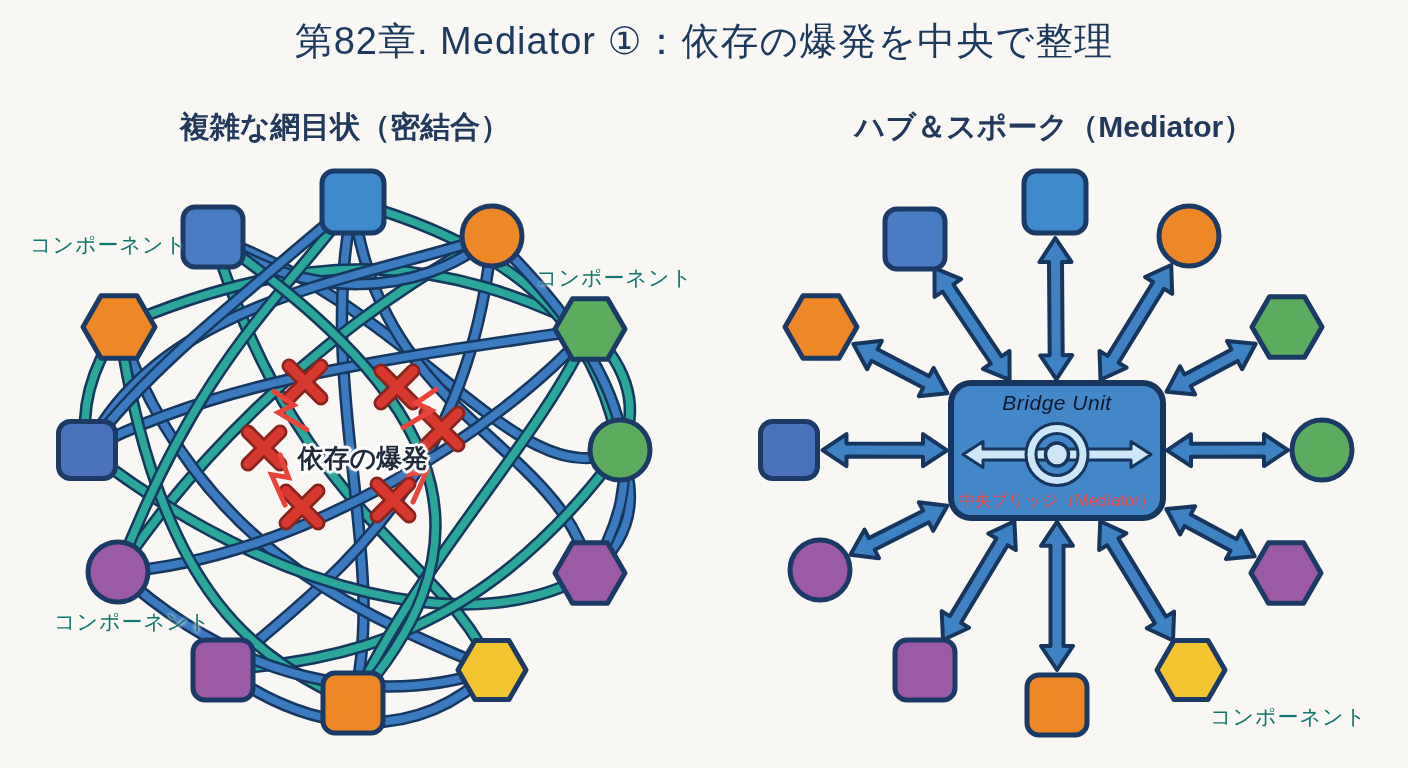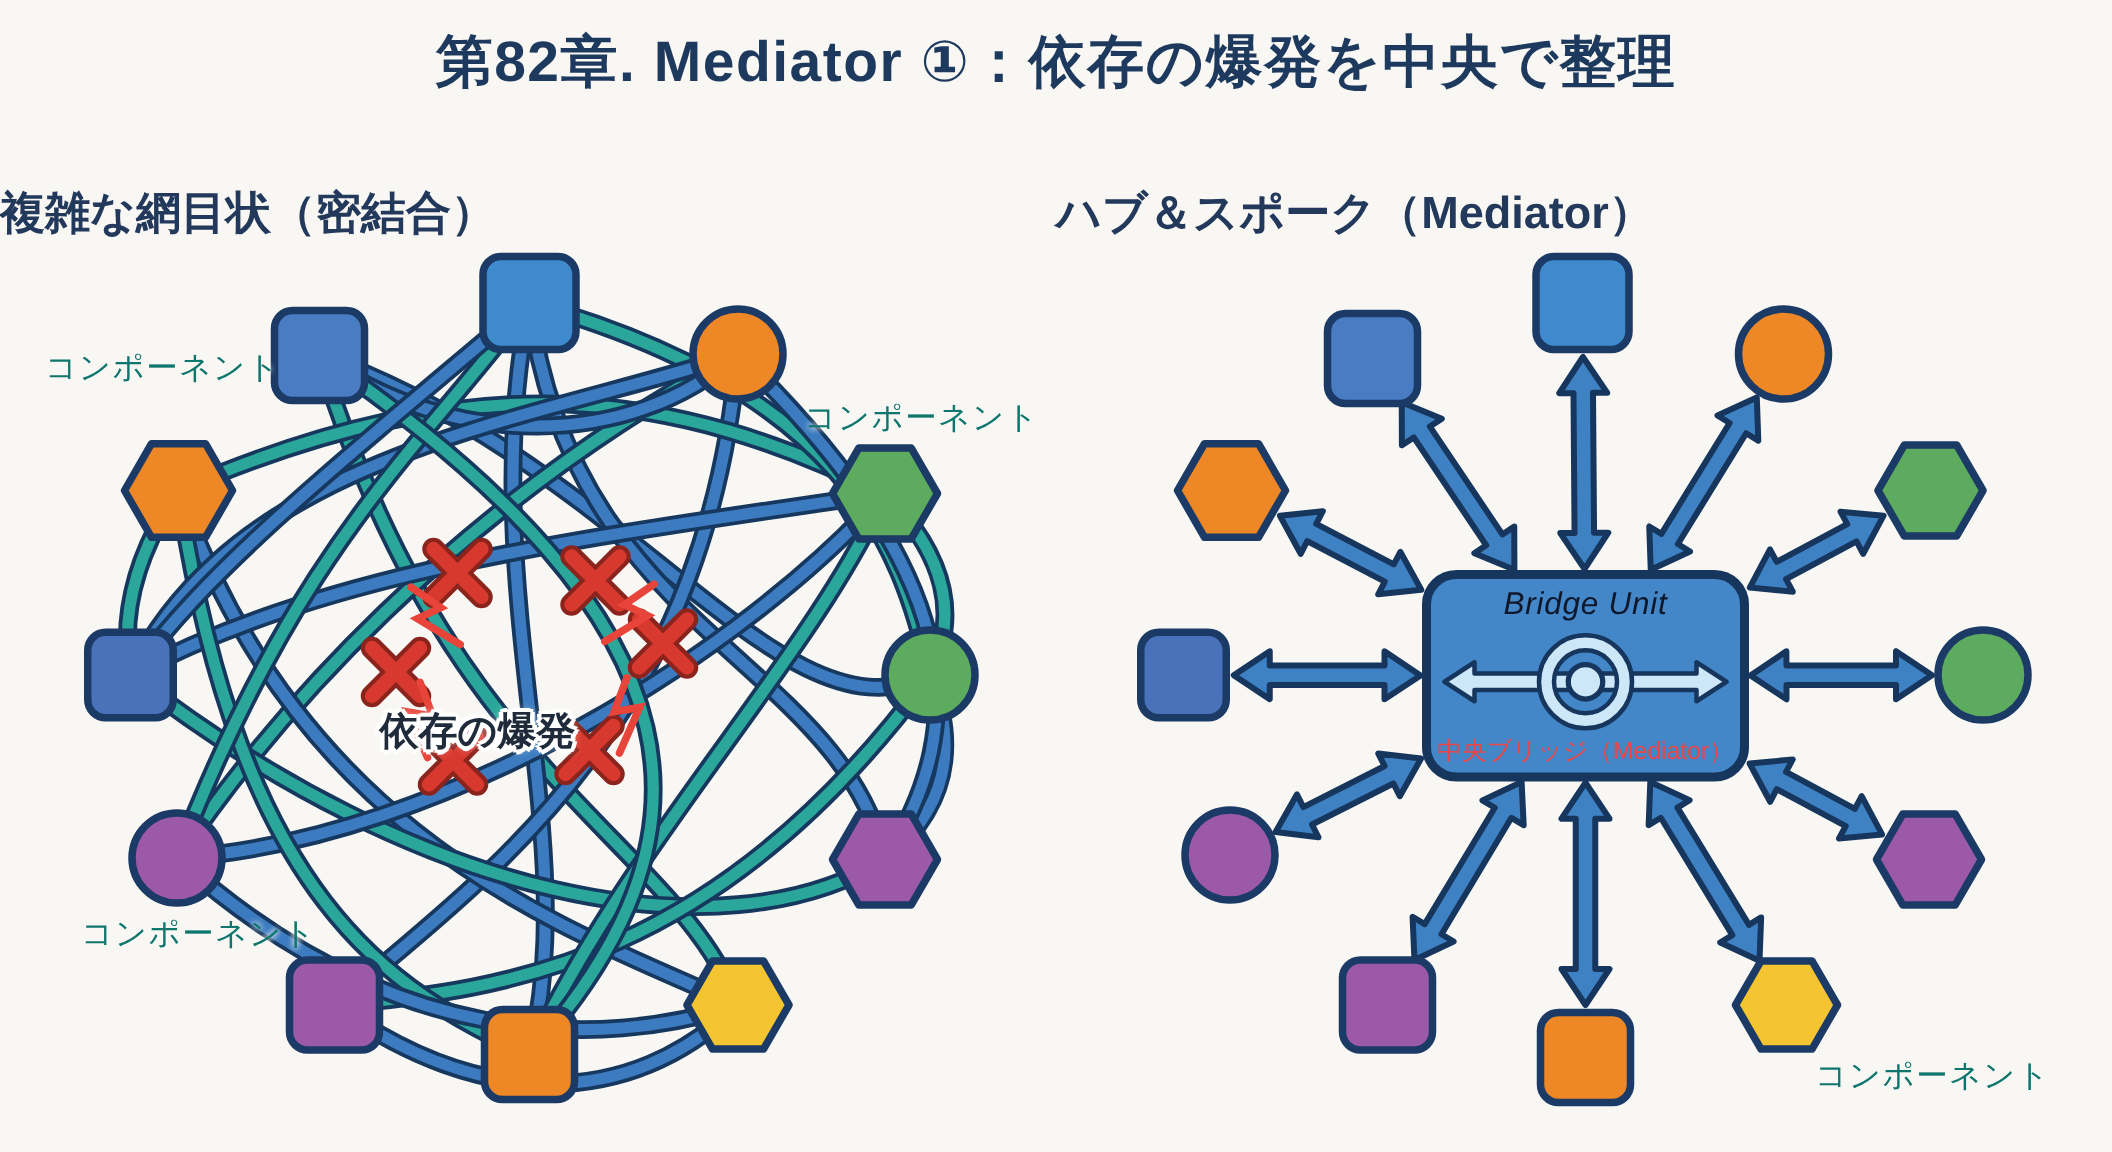--- a/index.html
+++ b/index.html
@@ -5,37 +5,36 @@
   html,body{margin:0;padding:0;}
   body{
     width:1408px;height:768px;position:relative;overflow:hidden;
     background:#f8f7f3;
     font-family:"Liberation Sans","DejaVu Sans",sans-serif;
   }
   #scene{position:absolute;left:0;top:0;}
   .txt{position:absolute;white-space:nowrap;}
   .page-title{
     left:0;top:16px;width:1408px;text-align:center;
-    font-size:38px;font-weight:700;color:#1d3a5e;letter-spacing:1px;
+    font-size:38px;font-weight:400;color:#1d3a5e;letter-spacing:1px;
   }
   .panel-heading{
-    top:107px;font-size:30px;font-weight:600;color:#22395c;margin-top:15px;
+    top:107px;text-align:center;font-size:30px;font-weight:600;color:#22395c;
   }
   .panel-heading.left{left:0;width:690px;}
   .panel-heading.right{left:704px;width:700px;}
   .comp-label{
     font-size:21px;color:#0f766e;letter-spacing:1px;
     text-shadow:0 0 4px #f8f7f3,0 0 4px #f8f7f3;
   }
   .center-label{
-    left:253px;top:441px;width:220px;
+    left:253px;top:441px;width:220px;text-align:center;
     font-size:26px;font-weight:600;color:#1f2b3a;
     text-shadow:-2px -2px 0 #fff,2px -2px 0 #fff,-2px 2px 0 #fff,2px 2px 0 #fff,
       0 -3px 0 #fff,0 3px 0 #fff,-3px 0 0 #fff,3px 0 0 #fff,0 0 7px #fff;
-    margin-top:29px;
   }
   .hub-title{
     left:951px;top:391px;width:212px;text-align:center;
     font-size:21px;color:#0f172a;letter-spacing:.5px;font-style:italic;
   }
   .hub-subtitle{
     left:941px;top:490px;width:232px;text-align:center;
     font-size:16.5px;color:#ef4444;
   }
 </style>

